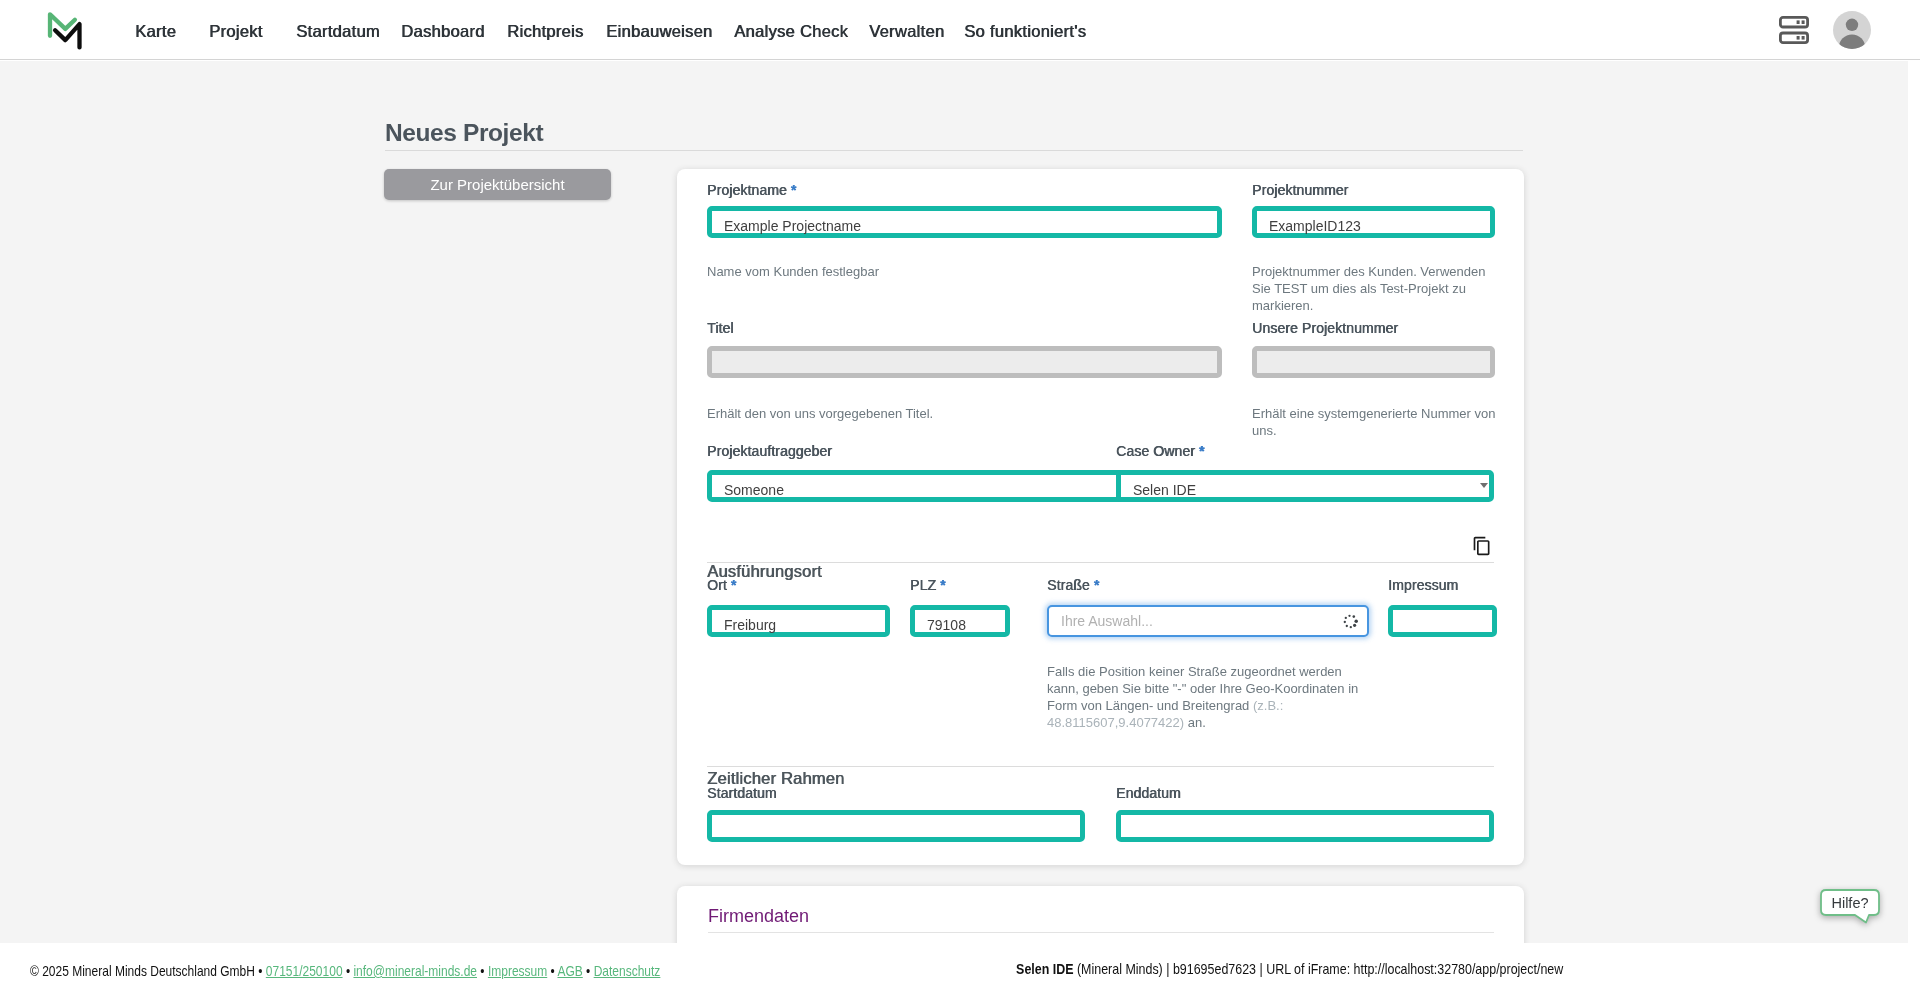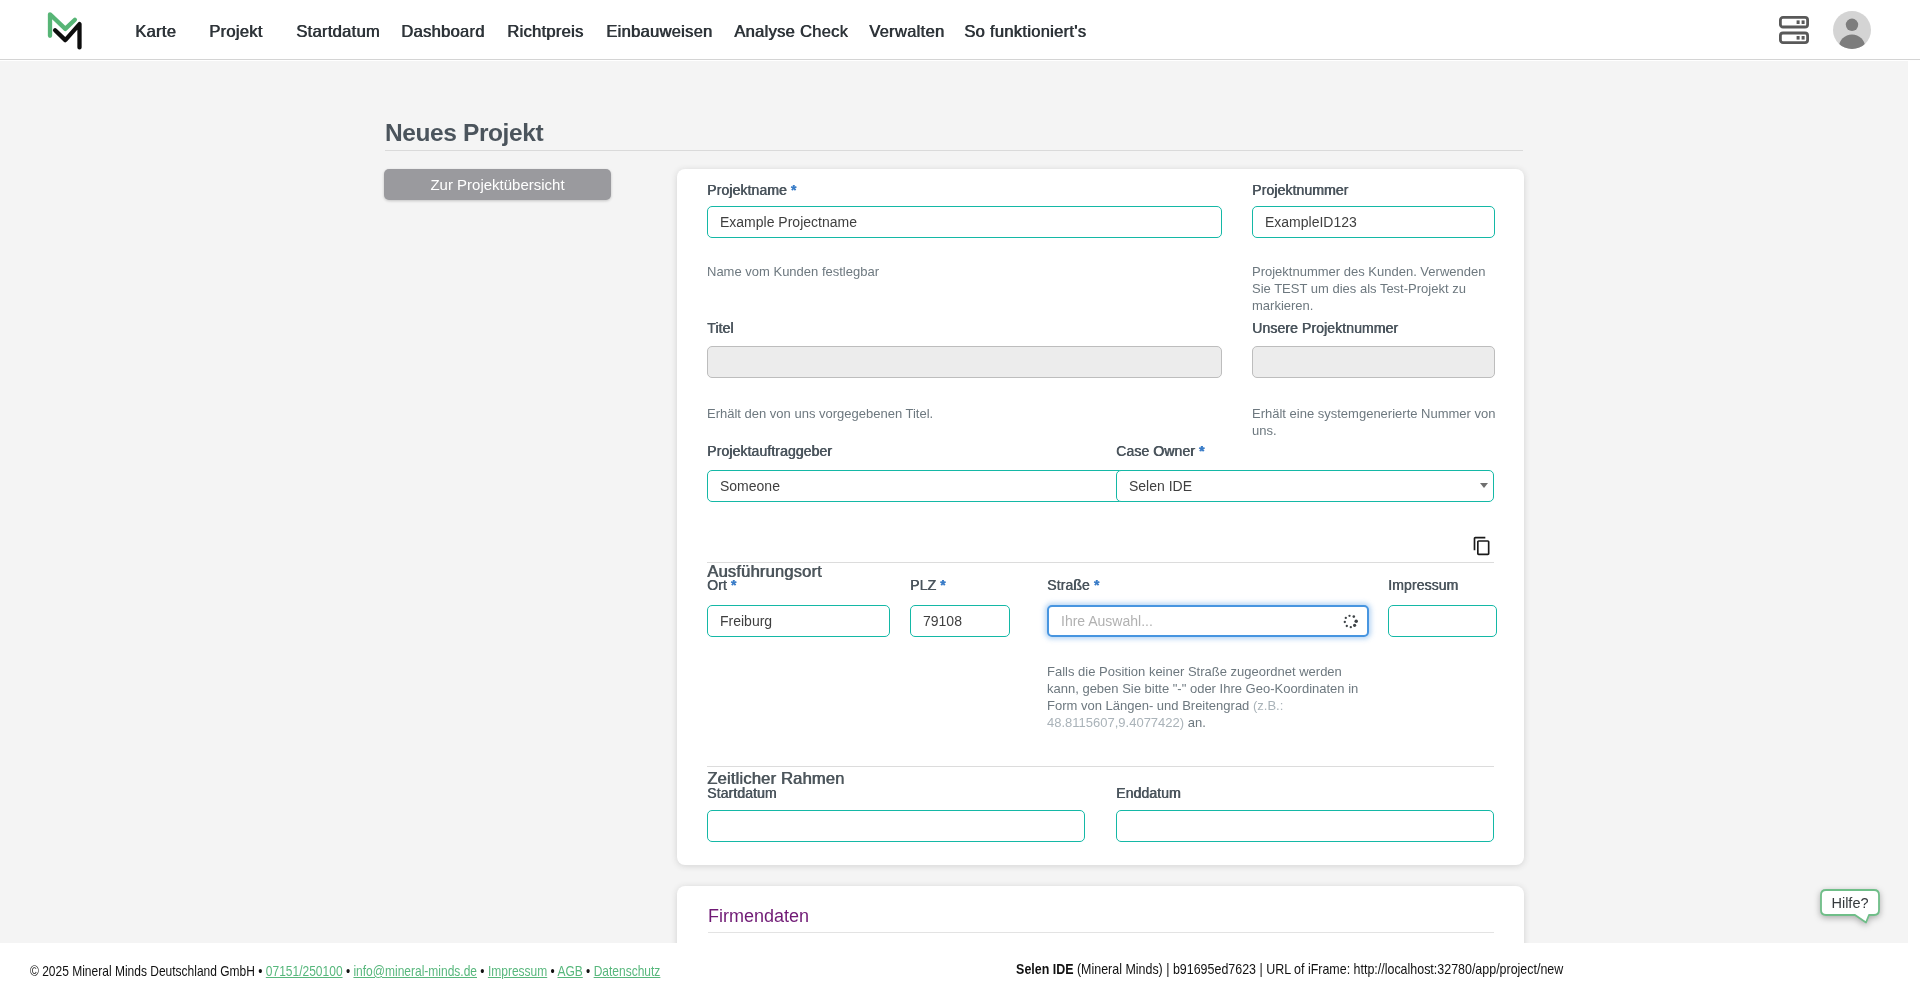--- a/index.html
+++ b/index.html
@@ -18,21 +18,21 @@
   #topline { position:absolute; left:385px; top:150px; width:1138px; height:1px; background:#dadada; }
   #backbtn { position:absolute; left:384px; top:169px; width:227px; height:31px; background:#9a9a9e; border-radius:5px; color:#fff; font-size:15px; text-align:center; line-height:31px; box-shadow:0 1px 3px rgba(0,0,0,0.2); }
 
   
   .card { position:absolute; background:#fff; border-radius:8px; box-shadow:0 1px 6px rgba(60,60,60,0.18); }
   #card1 { left:677px; top:169px; width:847px; height:696px; }
   #card2 { left:677px; top:886px; width:847px; height:120px; border-radius:8px 8px 0 0; }
 
   .lbl { position:absolute; font-size:14px; font-weight:normal; color:#4a545c; white-space:nowrap; text-shadow:0.6px 0 0 currentColor; letter-spacing:0.1px; }
   .lbl .req { color:#3b7dc8; font-weight:bold; padding-left:4px; }
-  .inp { position:absolute; height:32px; background:#fff; border:1px solid #14b8a6; border-radius:5px; font-size:14px; color:#3f3f3f; line-height:30px; padding-left:12px; white-space:nowrap; }
+  .inp { position:absolute; height:32px; background:#fff; border:5px solid #14b8a6; border-radius:5px; font-size:14px; color:#3f3f3f; line-height:30px; padding-left:12px; white-space:nowrap; }
   .inp.dis { background:#ececec; border-color:#bdbdbd; }
   .help { position:absolute; font-size:13px; color:#6d787f; line-height:17px; white-space:nowrap;margin-top:20px; }
   .help .lite { color:#aab3b9; }
   .sect { position:absolute; font-size:16.5px; font-weight:normal; color:#4d565c; text-shadow:0.7px 0 0 currentColor; letter-spacing:0.2px;margin-top:28px; }
   .hr { position:absolute; height:1px; background:#dcdcdc; }
 
   
   #footer { position:absolute; left:0; top:943px; width:1576px; height:51px; background:#fff; }
   #footL { position:absolute; left:30px; top:19px; font-size:15px; color:#111; transform:scaleX(0.8); transform-origin:0 0; white-space:nowrap; }
   #footL .lnk { color:#57b77c; text-decoration:underline; }

